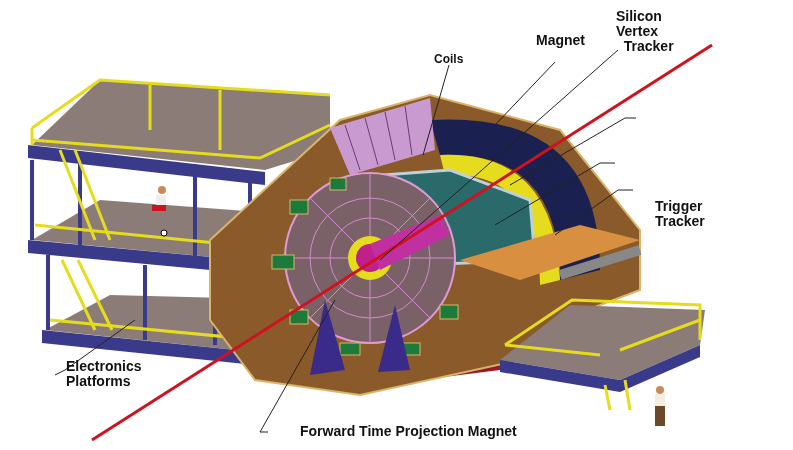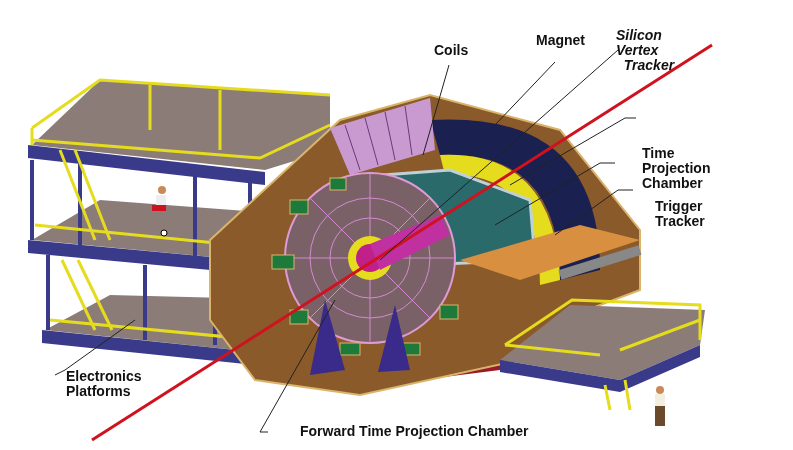--- a/index.html
+++ b/index.html
@@ -132,26 +132,23 @@
     <line x1="555" y1="62" x2="495" y2="125"></line>
     <line x1="618" y1="50" x2="380" y2="260"></line>
     <polyline points="636,118 625,118 510,185"></polyline>
     <polyline points="615,163 600,163 495,225"></polyline>
     <polyline points="633,190 618,190 555,235"></polyline>
     <polyline points="55,375 65,370 135,320"></polyline>
     <polyline points="268,432 260,432 335,300"></polyline>
   </g>
 </svg>
 
-  <div class="lbl" style="left:434px;top:43px;font-size:14px;">Coils</div>
+  <div class="lbl" style="left:434px;top:52px;font-size:12px;">Coils</div>
   <div class="lbl" style="left:536px;top:33px;">Magnet</div>
-  <div class="lbl" style="left:616px;top:28px;font-style:italic;">Silicon
+  <div class="lbl" style="left:616px;top:9px;">Silicon
 Vertex
   Tracker</div>
-  <div class="lbl" style="left:642px;top:146px;">Time
-Projection
-Chamber</div>
   <div class="lbl" style="left:655px;top:199px;">Trigger
 Tracker</div>
-  <div class="lbl" style="left:66px;top:369px;">Electronics
+  <div class="lbl" style="left:66px;top:359px;">Electronics
 Platforms</div>
-  <div class="lbl" style="left:300px;top:424px;">Forward Time Projection Chamber</div>
+  <div class="lbl" style="left:300px;top:424px;">Forward Time Projection Magnet</div>
 </div>
 
 </body></html>

